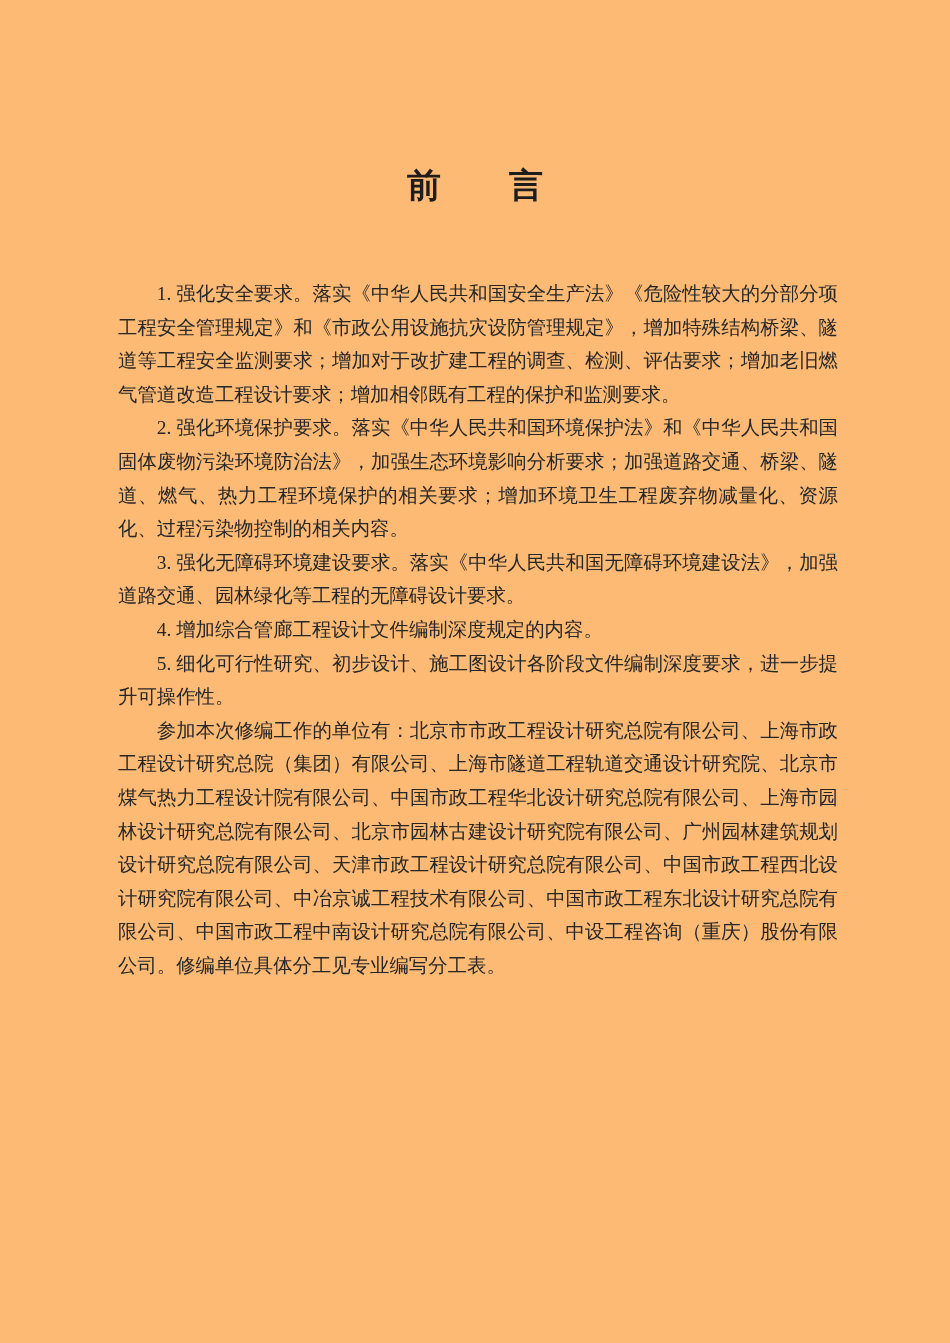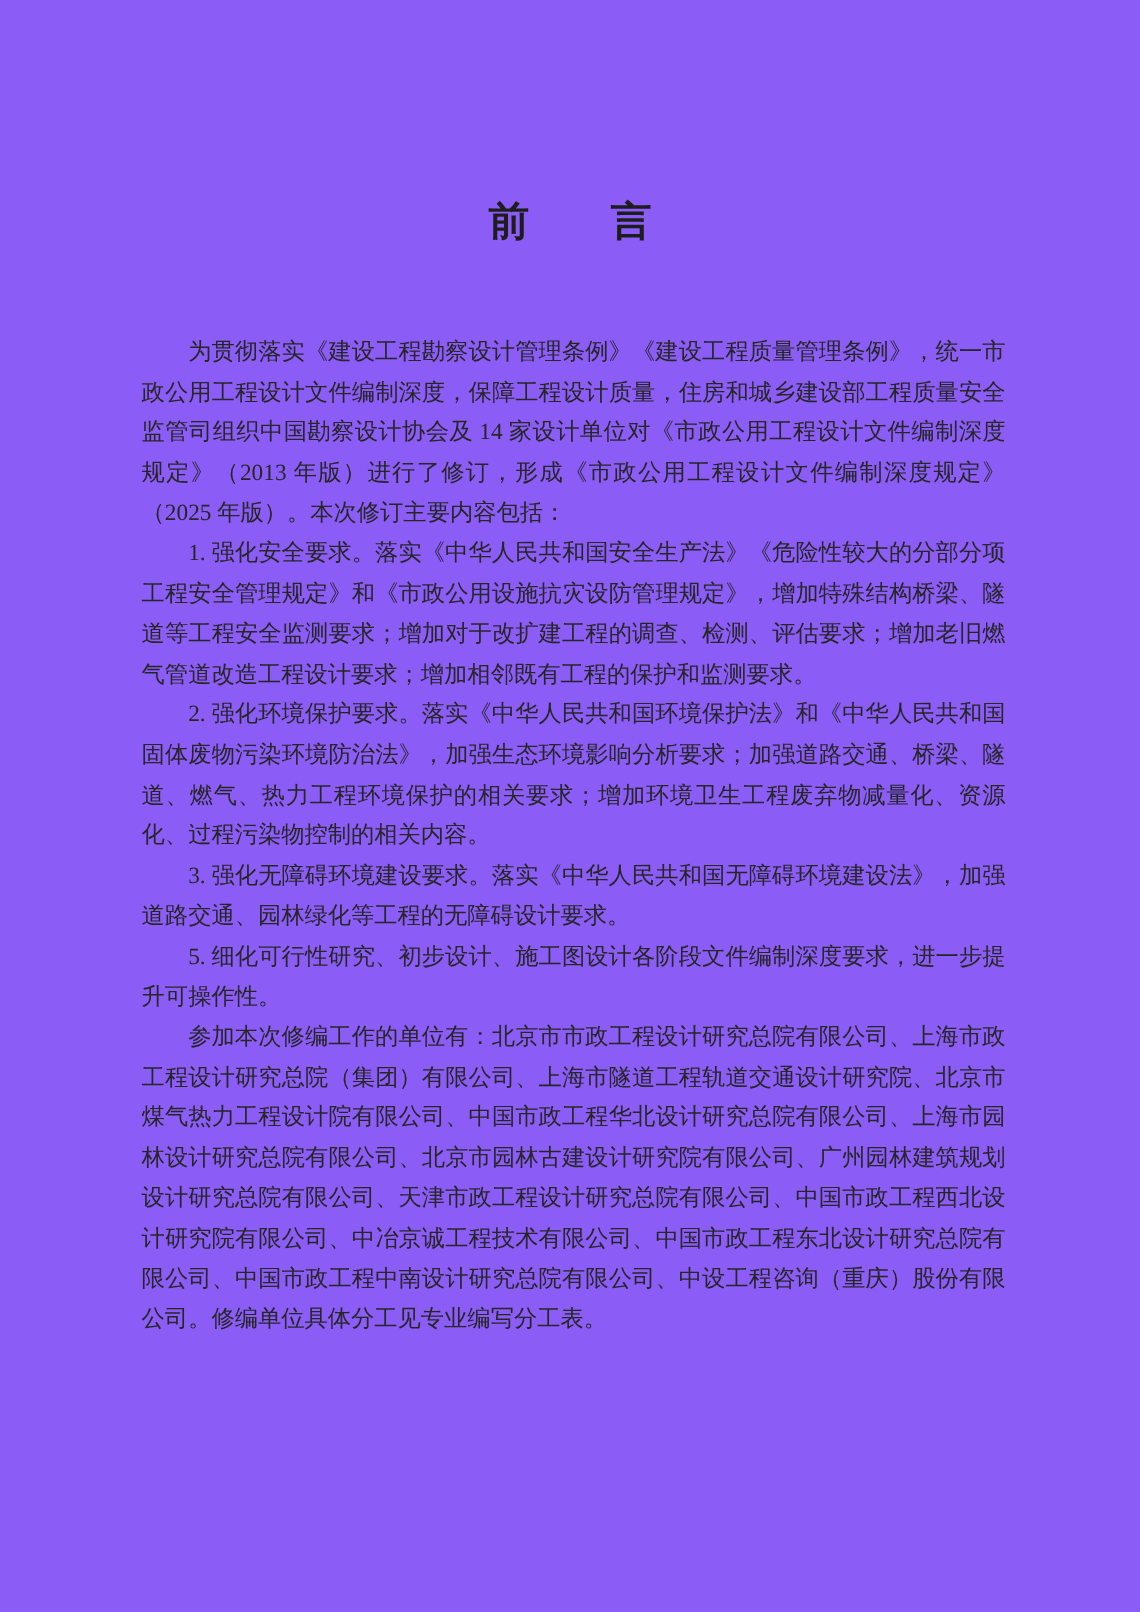--- a/index.html
+++ b/index.html
@@ -5,21 +5,21 @@
   html, body {
     margin: 0;
     padding: 0;
     background: #e8e8e8;
   }
   .page {
     position: relative;
     width: 950px;
     height: 1343px;
     margin: 0 auto;
-    background: #8b5cf6;
+    background: #fdba74;
     overflow: hidden;
     font-family: "Liberation Serif", "DejaVu Serif", serif;
     color: #262626;
   }
   .title {
     position: absolute;
     top: 166px;
     left: 0;
     width: 100%;
     margin: 0;
@@ -46,20 +46,20 @@
     font-weight: 400;
   }
 </style>
 </head>
 <body>
 
 <div class="page">
   <h1 class="title">前　　言</h1>
 
   <div class="content">
-    <p>为贯彻落实《建设工程勘察设计管理条例》《建设工程质量管理条例》，统一市政公用工程设计文件编制深度，保障工程设计质量，住房和城乡建设部工程质量安全监管司组织中国勘察设计协会及 14 家设计单位对《市政公用工程设计文件编制深度规定》（2013 年版）进行了修订，形成《市政公用工程设计文件编制深度规定》（2025 年版）。本次修订主要内容包括：</p>
     <p>1. 强化安全要求。落实《中华人民共和国安全生产法》《危险性较大的分部分项工程安全管理规定》和《市政公用设施抗灾设防管理规定》，增加特殊结构桥梁、隧道等工程安全监测要求；增加对于改扩建工程的调查、检测、评估要求；增加老旧燃气管道改造工程设计要求；增加相邻既有工程的保护和监测要求。</p>
     <p>2. 强化环境保护要求。落实《中华人民共和国环境保护法》和《中华人民共和国固体废物污染环境防治法》，加强生态环境影响分析要求；加强道路交通、桥梁、隧道、燃气、热力工程环境保护的相关要求；增加环境卫生工程废弃物减量化、资源化、过程污染物控制的相关内容。</p>
     <p>3. 强化无障碍环境建设要求。落实《中华人民共和国无障碍环境建设法》，加强道路交通、园林绿化等工程的无障碍设计要求。</p>
+    <p>4. 增加综合管廊工程设计文件编制深度规定的内容。</p>
     <p>5. 细化可行性研究、初步设计、施工图设计各阶段文件编制深度要求，进一步提升可操作性。</p>
     <p>参加本次修编工作的单位有：北京市市政工程设计研究总院有限公司、上海市政工程设计研究总院（集团）有限公司、上海市隧道工程轨道交通设计研究院、北京市煤气热力工程设计院有限公司、中国市政工程华北设计研究总院有限公司、上海市园林设计研究总院有限公司、北京市园林古建设计研究院有限公司、广州园林建筑规划设计研究总院有限公司、天津市政工程设计研究总院有限公司、中国市政工程西北设计研究院有限公司、中冶京诚工程技术有限公司、中国市政工程东北设计研究总院有限公司、中国市政工程中南设计研究总院有限公司、中设工程咨询（重庆）股份有限公司。修编单位具体分工见专业编写分工表。</p>
   </div>
 </div>
 
 </body></html>

